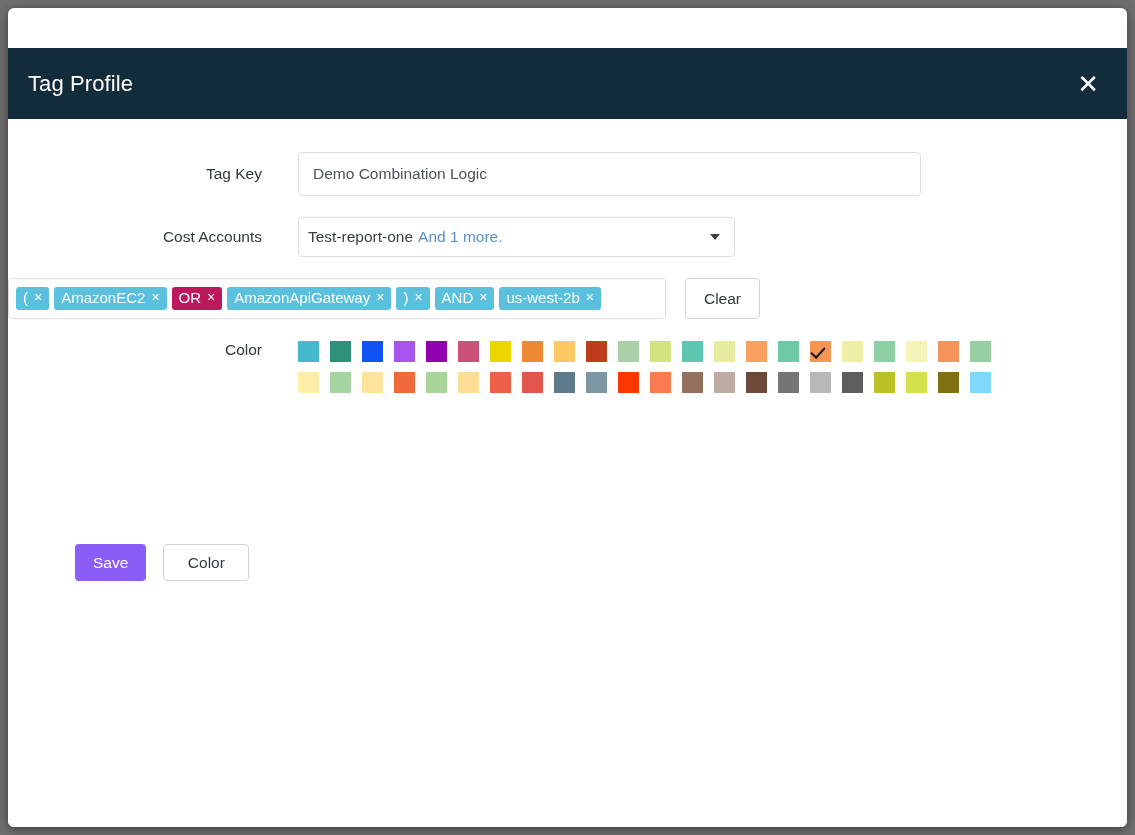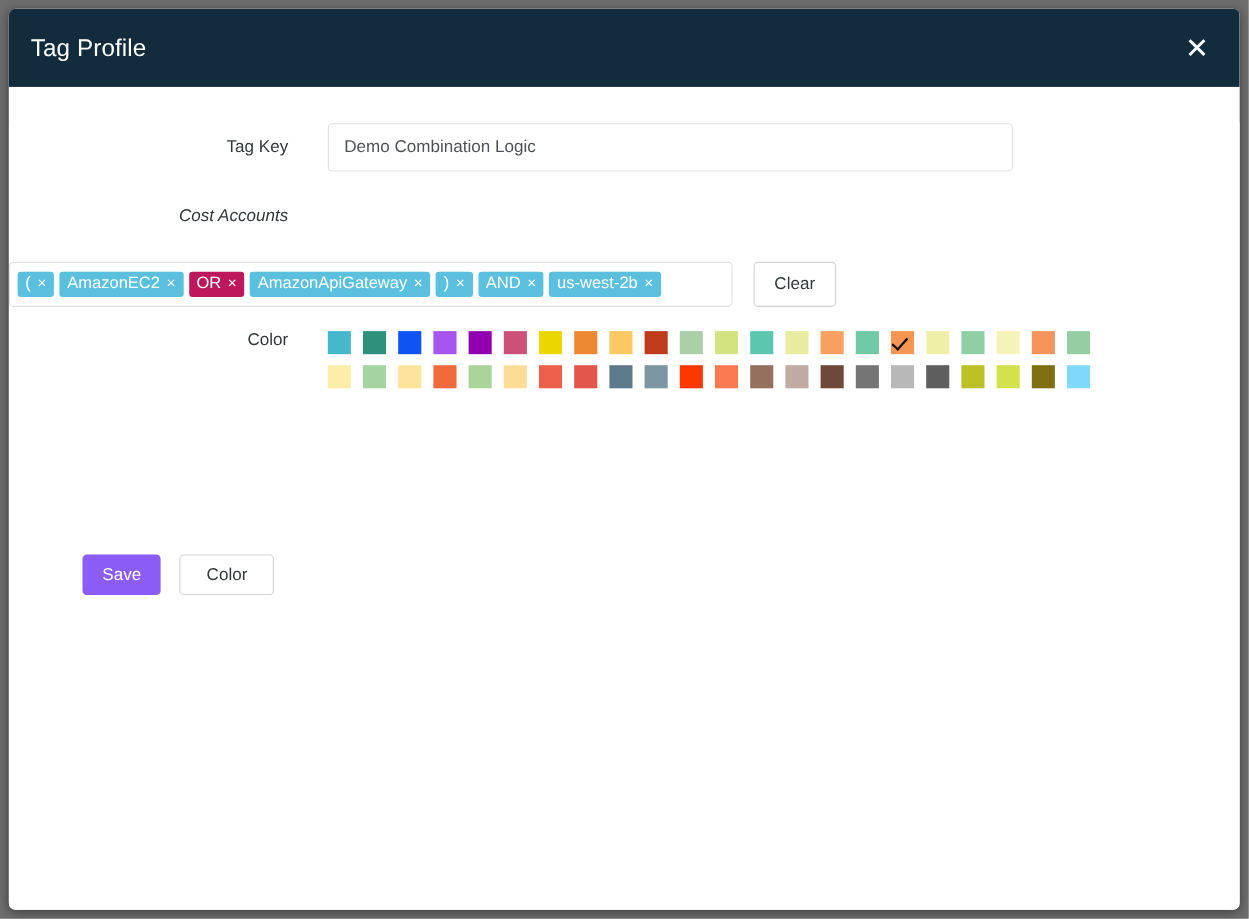--- a/index.html
+++ b/index.html
@@ -24,20 +24,21 @@
     box-sizing: border-box;
   }
   .modal-header {
     height: 71px;
     background: #122c3c;
     display: flex;
     align-items: center;
     justify-content: space-between;
     padding: 0 24px 0 20px;
     box-sizing: border-box;
+    margin-top: 40px;
   }
   .modal-title {
     color: #ffffff;
     font-size: 22px;
     font-weight: normal;
     letter-spacing: 0.1px;
   }
   .close-btn {
     color: #ffffff;
     font-size: 26px;
@@ -66,21 +67,21 @@
     box-sizing: border-box;
     font-size: 15.5px;
     color: #33383b;
     display: flex;
     justify-content: flex-end;
     align-items: center;
     gap: 7px;
   }
   .row-tagkey { margin-top: 33px; }
   .row-tagkey .form-label { height: 44px; }
-  .row-costacct { margin-top: 21px; font-style: italic; }
+  .row-costacct { margin-top: 21px; }
   .row-costacct .form-label { height: 40px; }
   .row-tagvalue { margin-top: 21px; }
   .row-tagvalue .form-label { height: 41px; }
   .row-color { margin-top: 19px; }
   .row-color .form-label { height: 24px; }
 
   .text-input {
     width: 623px;
     height: 44px;
     border: 1px solid #dcdfe2;
@@ -254,20 +255,25 @@
 
   <div class="modal-body">
 
     <div class="form-row row-tagkey">
       <div class="form-label">Tag Key</div>
       <input class="text-input" type="text" value="Demo Combination Logic" style="">
     </div>
 
     <div class="form-row row-costacct">
       <div class="form-label">Cost Accounts</div>
+      <div class="select-box">
+        <span class="select-value">Test-report-one</span>
+        <span class="select-more">And 1 more.</span>
+        <span class="caret"></span>
+      </div>
     </div>
 
     <div class="form-row row-tagvalue">
       <div class="chips-wrap">
         <div class="chips-box" id="chips-box">
             <span class="chip" style="background: rgb(91, 192, 222);">
               <span>(</span>
               <span class="chip-x">×</span>
             </span>
             <span class="chip" style="background: rgb(91, 192, 222);">

